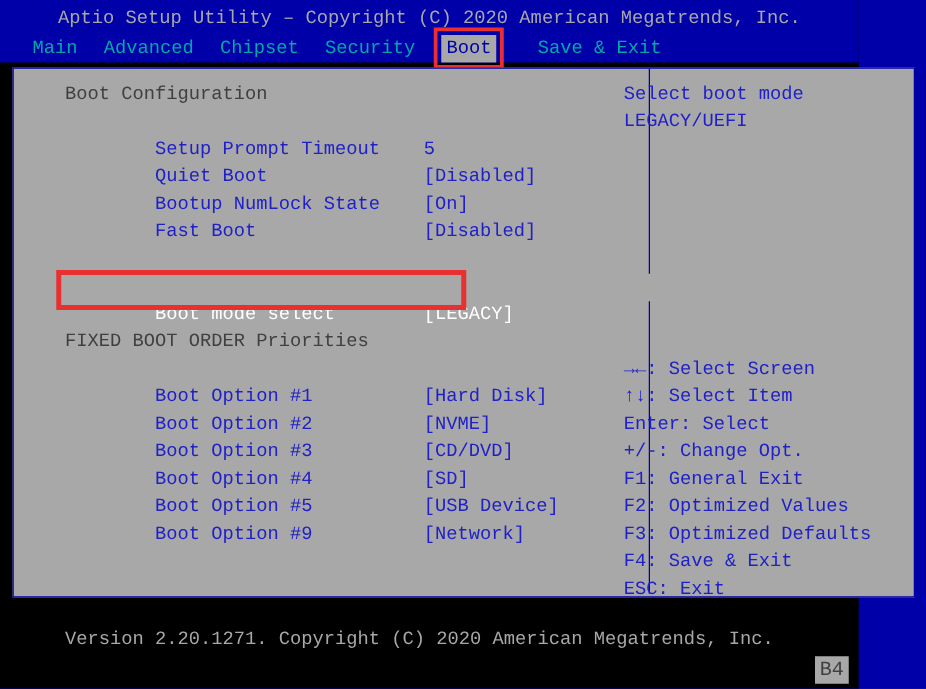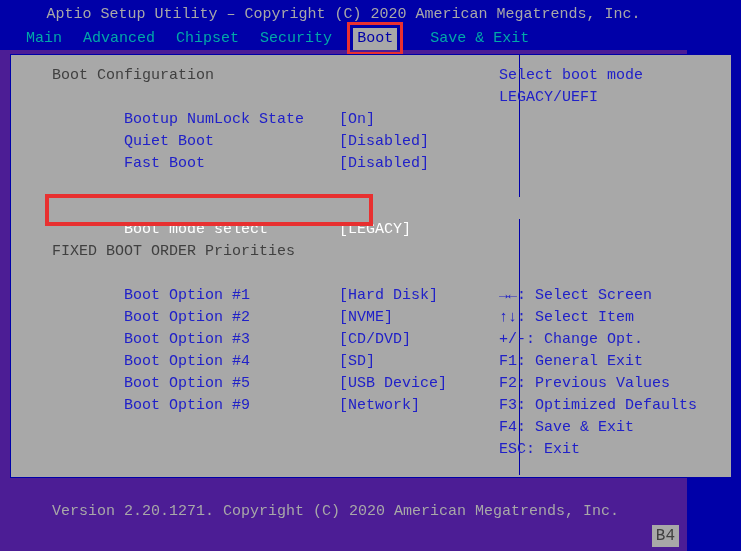--- a/index.html
+++ b/index.html
@@ -11,21 +11,21 @@
     font-family: "Courier New", monospace;
     font-size: 15px;
     line-height: 22px;
     color: #A8A8A8;
     overflow: hidden;
   }
   .screen {
     position: relative;
     width: 687px;
     height: 551px;
-    background: #4c1d95;
+    background: #000000;
   }
   .titlebar {
     position: absolute;
     top: 0;
     left: 0;
     right: 0;
     height: 50px;
     background: #0000A8;
     color: #00A8A8;
   }
@@ -159,24 +159,27 @@
       <span>Save &amp; Exit</span>
     </div>
   </div>
 
   <div class="panel">
 
     <div class="leftpanel">
       <div class="row header">Boot Configuration</div>
 
       <div class="row">
+        <span class="label">Setup Prompt Timeout</span><span class="value">5</span>
+      </div>
+      <div class="row">
+        <span class="label">Quiet Boot</span><span class="value">[Disabled]</span>
+      </div>
+      <div class="row">
         <span class="label">Bootup NumLock State</span><span class="value">[On]</span>
-      </div>
-      <div class="row">
-        <span class="label">Quiet Boot</span><span class="value">[Disabled]</span>
       </div>
       <div class="row">
         <span class="label">Fast Boot</span><span class="value">[Disabled]</span>
       </div>
 
       <div class="row">&nbsp;</div>
 
       <div class="row">
         <span class="label">New Boot Option Policy</span><span class="value">[Default]</span>
       </div>
@@ -209,23 +212,24 @@
         <span class="label">Boot Option #9</span><span class="value">[Network]</span>
       </div>
     </div>
 
     <div class="rightpanel">
       <div class="help-line">Select boot mode</div>
       <div class="help-line">LEGACY/UEFI</div>
       <div style="height:176px"></div>
       <div class="help-line">→←: Select Screen</div>
       <div class="help-line">↑↓: Select Item</div>
+      <div class="help-line">Enter: Select</div>
       <div class="help-line">+/-: Change Opt.</div>
       <div class="help-line">F1: General Exit</div>
-      <div class="help-line">F2: Previous Values</div>
+      <div class="help-line">F2: Optimized Values</div>
       <div class="help-line">F3: Optimized Defaults</div>
       <div class="help-line">F4: Save &amp; Exit</div>
       <div class="help-line">ESC: Exit</div>
     </div>
   </div>
 
   <div class="version">Version 2.20.1271. Copyright (C) 2020 American Megatrends, Inc.</div>
   <div class="corner">B4</div>
 </div>
 

